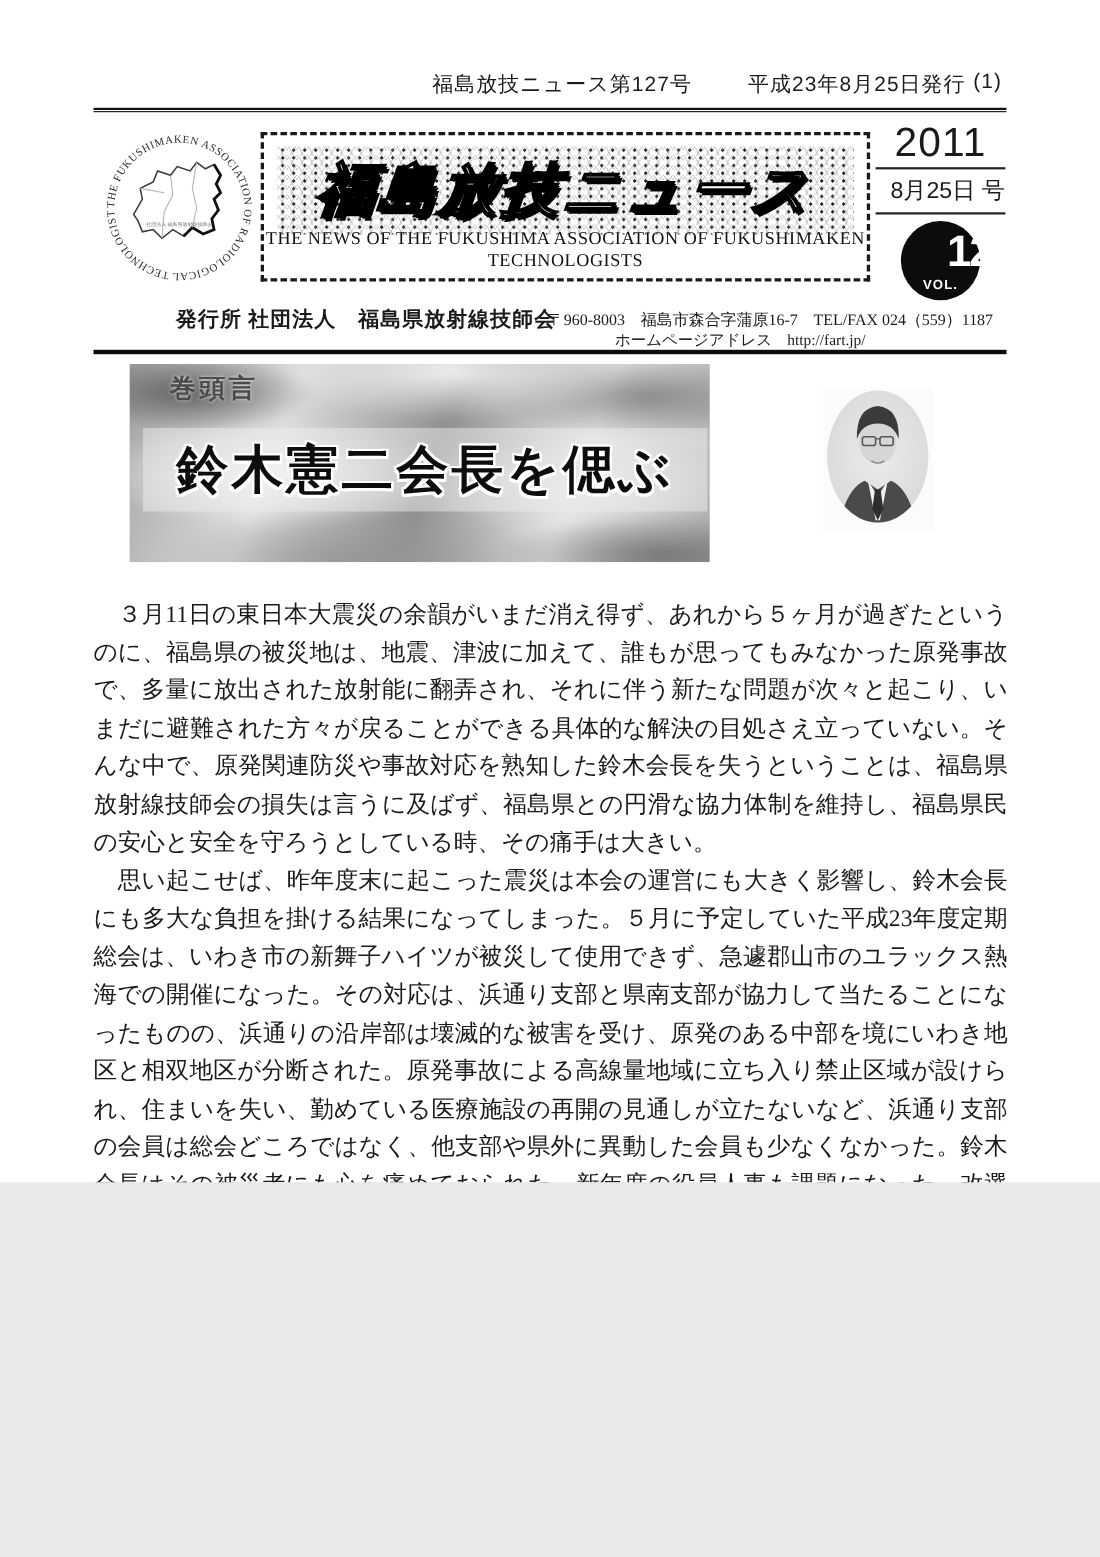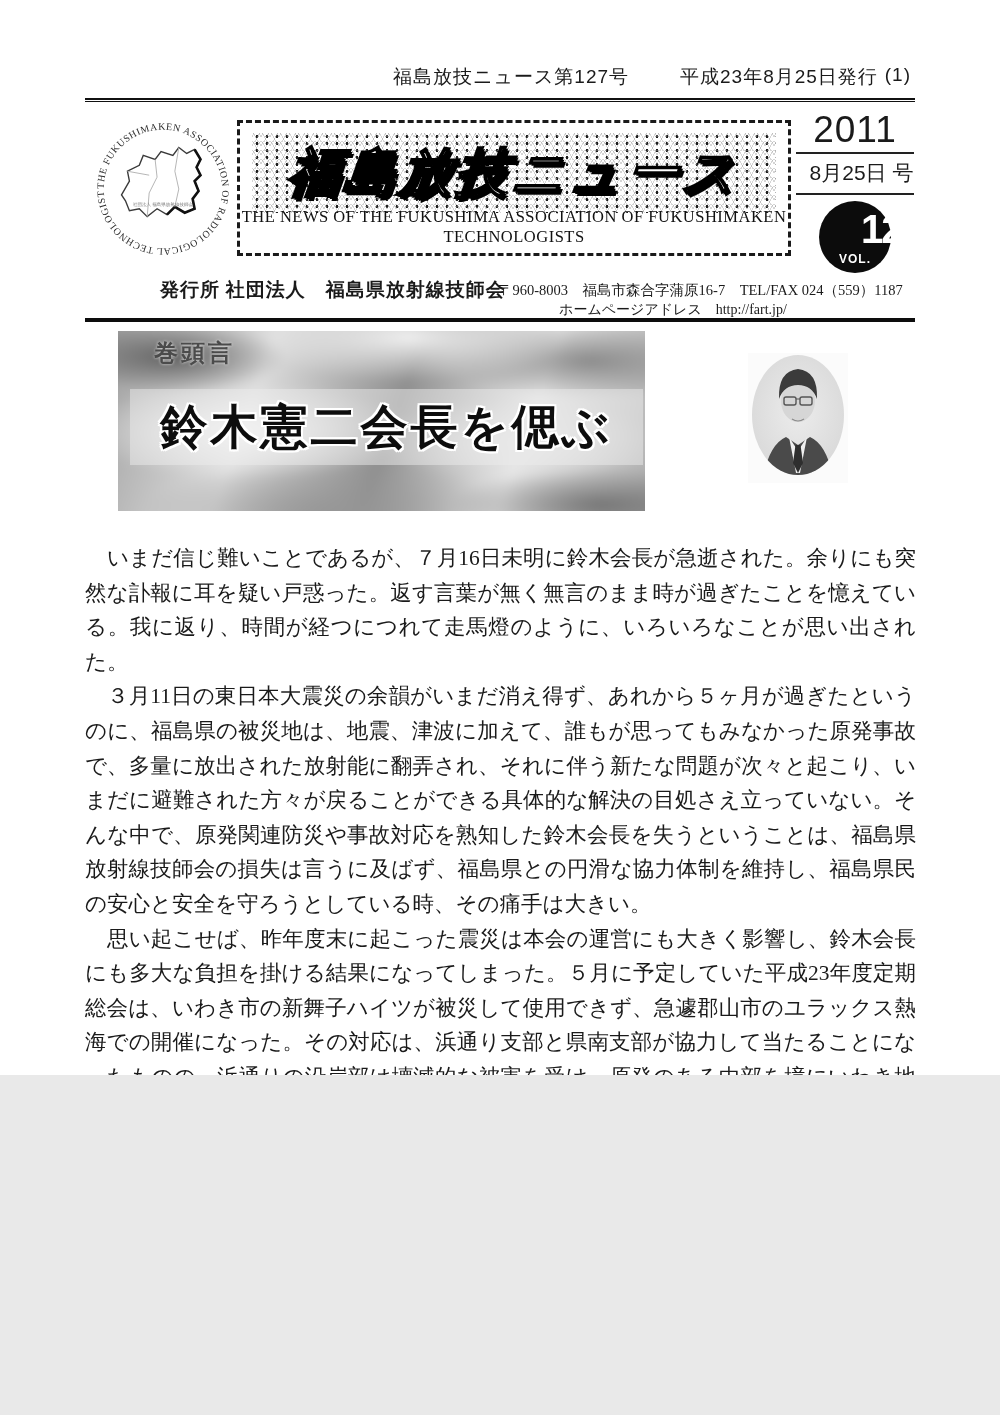--- a/index.html
+++ b/index.html
@@ -166,19 +166,18 @@
       <path d="M31,46 Q30,18 50,16 Q70,18 69,46 Q64,32 50,32 Q36,32 31,46 Z" fill="#3b3b3b"></path>
       <rect x="36" y="44" width="12" height="8" rx="2" fill="none" stroke="#555" stroke-width="1.4"></rect>
       <rect x="52" y="44" width="12" height="8" rx="2" fill="none" stroke="#555" stroke-width="1.4"></rect>
       <line x1="48" y1="46" x2="52" y2="46" stroke="#555" stroke-width="1.2"></line>
       <path d="M44,66 Q50,70 56,66" fill="none" stroke="#8a8a8a" stroke-width="1.2"></path>
     </g>
   </svg>
 
 
   <div class="bodytext">
-    <p>いまだ信じ難いことであるが、７月16日未明に鈴木会長が急逝された。余りにも突然な訃報に耳を疑い戸惑った。返す言葉が無く無言のまま時が過ぎたことを憶えている。我に返り、時間が経つにつれて走馬燈のように、いろいろなことが思い出された。</p>
     <p>３月11日の東日本大震災の余韻がいまだ消え得ず、あれから５ヶ月が過ぎたというのに、福島県の被災地は、地震、津波に加えて、誰もが思ってもみなかった原発事故で、多量に放出された放射能に翻弄され、それに伴う新たな問題が次々と起こり、いまだに避難された方々が戻ることができる具体的な解決の目処さえ立っていない。そんな中で、原発関連防災や事故対応を熟知した鈴木会長を失うということは、福島県放射線技師会の損失は言うに及ばず、福島県との円滑な協力体制を維持し、福島県民の安心と安全を守ろうとしている時、その痛手は大きい。</p>
     <p>思い起こせば、昨年度末に起こった震災は本会の運営にも大きく影響し、鈴木会長にも多大な負担を掛ける結果になってしまった。５月に予定していた平成23年度定期総会は、いわき市の新舞子ハイツが被災して使用できず、急遽郡山市のユラックス熱海での開催になった。その対応は、浜通り支部と県南支部が協力して当たることになったものの、浜通りの沿岸部は壊滅的な被害を受け、原発のある中部を境にいわき地区と相双地区が分断された。原発事故による高線量地域に立ち入り禁止区域が設けられ、住まいを失い、勤めている医療施設の再開の見通しが立たないなど、浜通り支部の会員は総会どころではなく、他支部や県外に異動した会員も少なくなかった。鈴木会長はその被災者にも心を痛めておられた。新年度の役員人事も課題になった。改選と言うことで進んでいたが、執行部での話し合いの結果、今般の震災・原発事故は未曾有のことであり、震災からの復興、福島県等への対外的な対応の継続と、今後福島県民の不安を取り除く啓発活動を促進するためにも、三役、監事は留任し現体制を維持してこの難局を乗り切るとの合意のもとに、鈴木会長には負担をかけることになるが、継続して会長職をお願いすることになった。</p>
     <p>５月の定期総会、６月の第１回理事会、改選後の実務担当者の会議である合同委員会も終わり、23年度の事業計画が始動し始めた矢先の出来事であった。技師会会務はもとより、とりわけ、福島第１原発の汚染スクリーニングでは、発生から４ヶ月間は福島県対策本部の朝夕の会議を欠席することなく詰めて、各スクリーニング会場への県内の放射線技師の手配や、全国からの放射線</p>
   </div>
 
 </div>
 
 </body></html>

